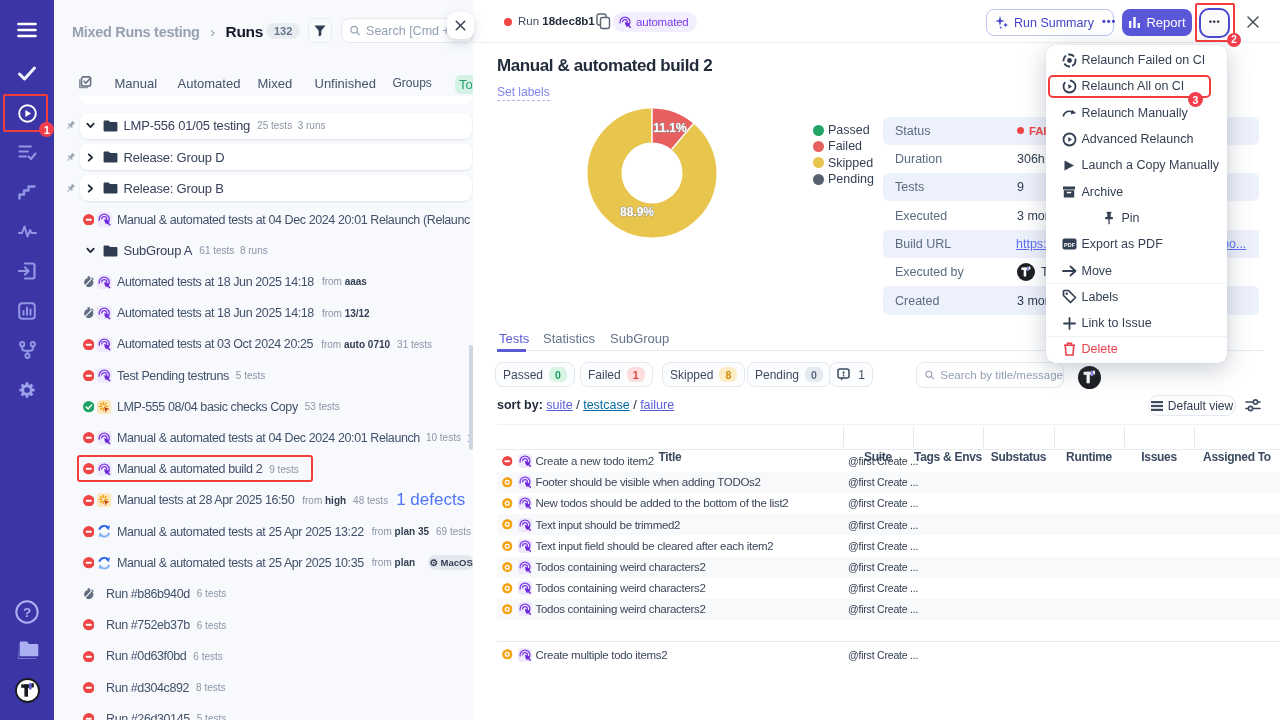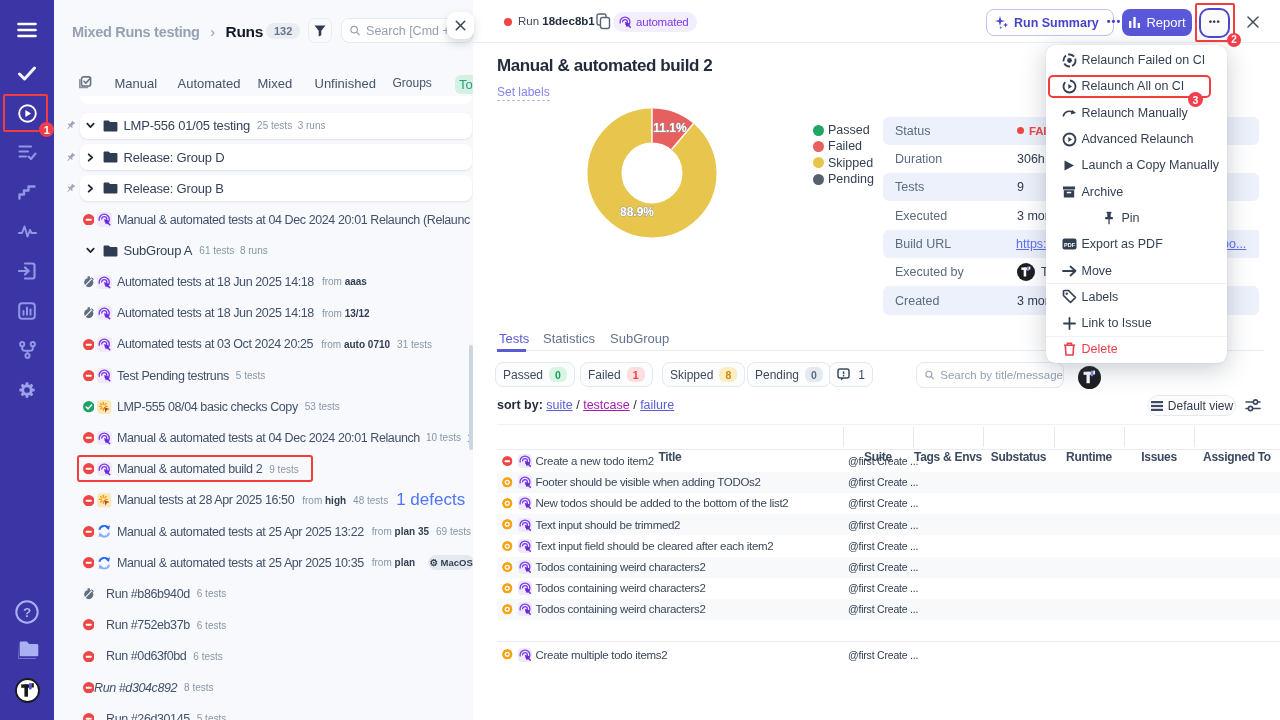--- a/index.html
+++ b/index.html
@@ -509,21 +509,21 @@
       </svg>
     <span class="rtitle" style="margin-left:12px;">Run #0d63f0bd</span>
     <span class="meta">6 tests</span>
   </div>
 </div>
 <div class="row" style="top:672px;">
   <div class="rin">
     <svg class="sicon" width="13" height="13">
         <use href="#minus"></use>
       </svg>
-    <span class="rtitle" style="margin-left:0;font-style:italic;">Run #d304c892</span>
+    <span class="rtitle" style="margin-left:12px;">Run #d304c892</span>
     <span class="meta">8 tests</span>
   </div>
 </div>
 <div class="row" style="top:703.2px;">
   <div class="rin">
     <svg class="sicon" width="13" height="13">
         <use href="#minus"></use>
       </svg>
     <span class="rtitle" style="margin-left:12px;">Run #26d30145</span>
     <span class="meta">5 tests</span>
@@ -556,21 +556,21 @@
     </svg>
   <span style="font-size:11.5px; color:#7c3bec; margin-left:4px; letter-spacing:-0.2px;">automated</span>
 </div>
 
 <div style="position:absolute; left:986px; top:9px; width:128px; height:27px; border:1px solid #bcc4f2; border-radius:8px; background:#fff; display:flex; align-items:center;">
   <svg width="15" height="15" viewBox="0 0 15 15" style="margin-left:7px; flex:0 0 15px;">
       <path d="M6 1 L7.1 4.9 L11 6 L7.1 7.1 L6 11 L4.9 7.1 L1 6 L4.9 4.9 Z" fill="#4644c9"></path>
       <path d="M11.6 7.5 L12.3 9.3 L14.1 10 L12.3 10.7 L11.6 12.5 L10.9 10.7 L9.1 10 L10.9 9.3 Z" fill="#4644c9"></path>
       <path d="M6.8 11 L7.2 12.3 L8.5 12.7 L7.2 13.1 L6.8 14.4 L6.4 13.1 L5.1 12.7 L6.4 12.3 Z" fill="#4644c9"></path>
     </svg>
-  <span style="font-size:12.5px; color:#4644c9; font-weight:700; margin-left:5px; white-space:nowrap;">Run Summary</span>
+  <span style="font-size:12.5px; color:#4644c9; font-weight:400; margin-left:5px; white-space:nowrap;">Run Summary</span>
   <div style="margin-left:8px; width:1px; height:27px; background:#bcc4f2;"></div>
   <div style="flex:1; display:flex; justify-content:center; color:#4644c9; font-size:11px; letter-spacing:1px; font-weight:700; padding-bottom:4px;">•••</div>
 </div>
 <div style="position:absolute; left:1122px; top:9px; width:70px; height:27px; background:#5a57d9; border-radius:8px; display:flex; align-items:center; justify-content:center;">
   <svg width="13" height="13" viewBox="0 0 13 13">
       <g fill="#fff">
         <rect x="1" y="5" width="2.4" height="7"></rect>
         <rect x="5.3" y="1" width="2.4" height="11"></rect>
         <rect x="9.6" y="7" width="2.4" height="5"></rect>
       </g>
@@ -671,21 +671,21 @@
   <svg width="12" height="12" viewBox="0 0 13 13">
       <circle cx="5.4" cy="5.4" r="4.2" fill="none" stroke="#94a0b2" stroke-width="1.5"></circle>
       <line x1="8.6" y1="8.6" x2="12" y2="12" stroke="#94a0b2" stroke-width="1.5" stroke-linecap="round"></line>
     </svg>
   <span style="color:#94a0b2; font-size:11.5px; margin-left:6px; white-space:nowrap;">Search by title/message</span>
 </div>
 <svg style="position:absolute; left:1078px; top:366px;" width="23" height="23" viewBox="0 0 24 24">
     <use href="#tavatar"></use>
   </svg>
 
-<div style="position:absolute; left:497px; top:398px; font-size:12.5px; color:#222c3c;"><b>sort by:</b> <span style="color:#5b5fd8; text-decoration:underline;">suite</span> / <span style="color:#a21caf; text-decoration:underline;">testcase</span> / <span style="color:#5b5fd8; text-decoration:underline;">failure</span></div>
+<div style="position:absolute; left:497px; top:398px; font-size:12.5px; color:#222c3c;"><b>sort by:</b> <span style="color:#5b5fd8; text-decoration:underline;">suite</span> / <span style="color:#0369a1; text-decoration:underline;">testcase</span> / <span style="color:#5b5fd8; text-decoration:underline;">failure</span></div>
 <div style="position:absolute; left:1148px; top:395px; width:88px; height:21px; border:1px solid #e4e9f0; border-radius:10px; background:#fdfdfe; display:flex; align-items:center; justify-content:center;">
   <svg width="12" height="10" viewBox="0 0 12 10">
       <g fill="#3b4a60">
         <rect x="0" y="0" width="12" height="2.2"></rect>
         <rect x="0" y="3.9" width="12" height="2.2"></rect>
         <rect x="0" y="7.8" width="12" height="2.2"></rect>
       </g>
     </svg>
   <span style="font-size:12px; color:#313c4e; margin-left:5px;">Default view</span>
 </div>

